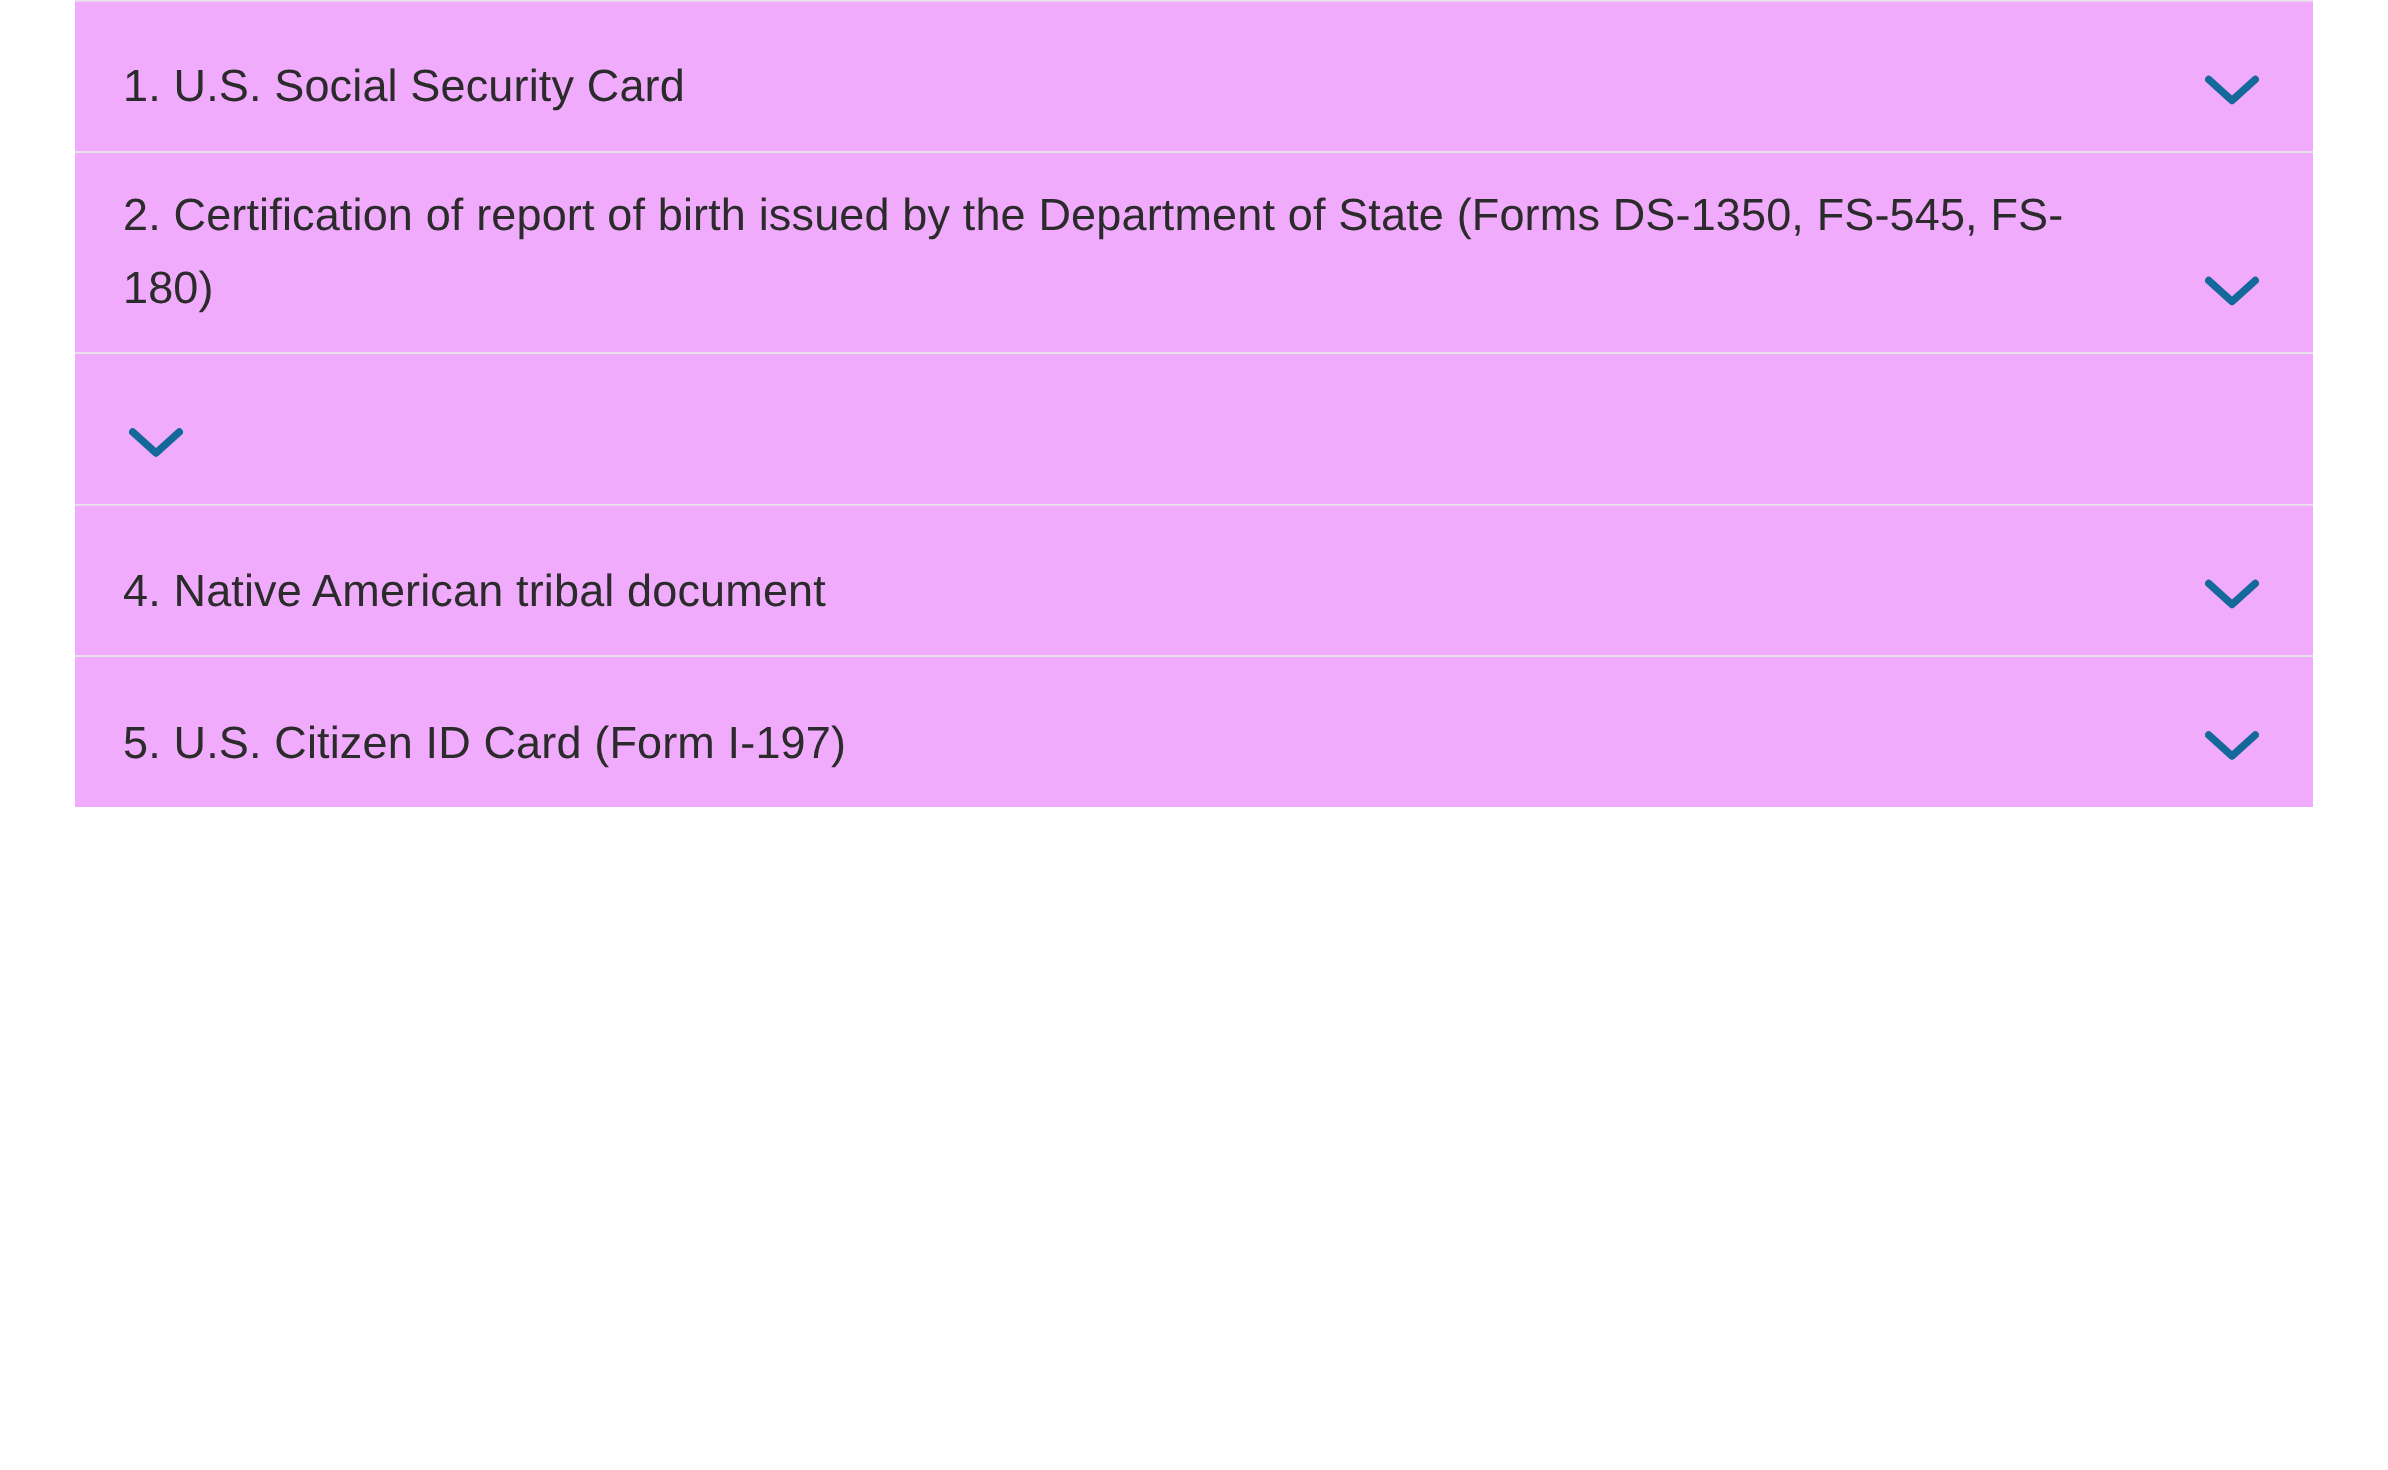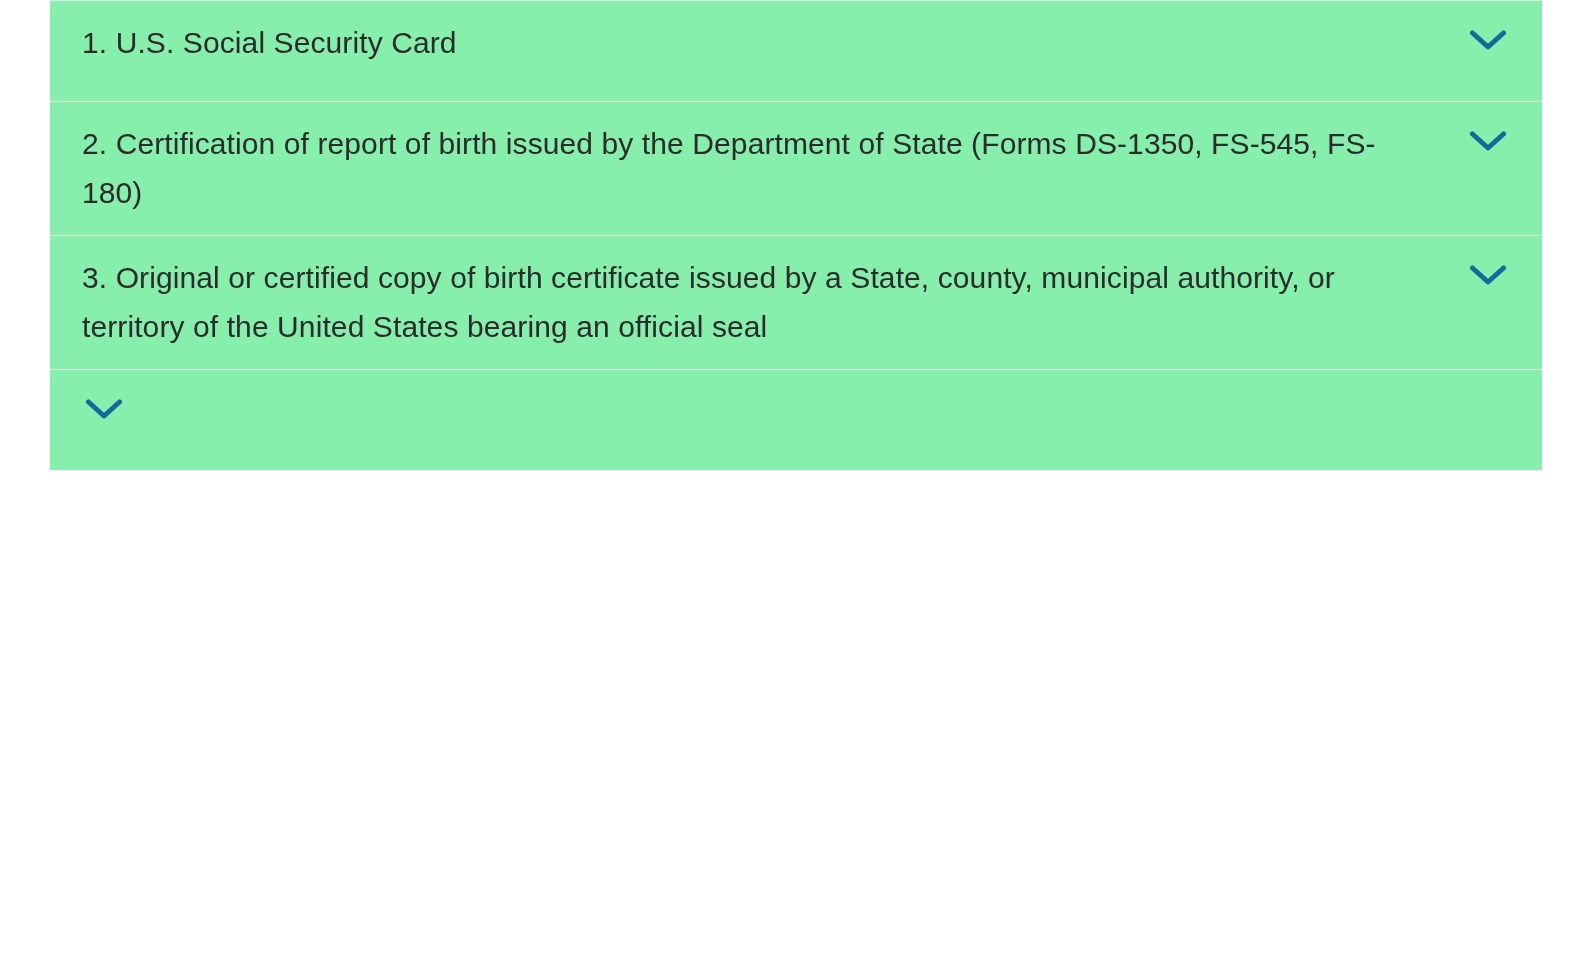--- a/index.html
+++ b/index.html
@@ -23,27 +23,27 @@
 
   .accordion-item {
     border-top: 1px solid #e4e4e4;
   }
   .accordion-item:first-child {
     border-top: 1px solid #e4e4e4;
   }
 
   .accordion-row {
     display: flex;
-    align-items: flex-start;
+    align-items: flex-end;
     justify-content: space-between;
     min-height: 100px;
     padding: 18px 8px 18px 32px;
     box-sizing: border-box;
     cursor: pointer;
-    background: #86efac;
+    background: #f0abfc;
   }
 
   .accordion-title {
     font-size: 30px;
     line-height: 1.62;
     font-weight: 400;
     color: #2b2b2b;
     letter-spacing: 0.1px;
     max-width: 1340px;
     padding-right: 20px;
@@ -84,32 +84,42 @@
       <span class="chevron">
         <svg width="36" height="22" viewBox="0 0 36 22" aria-hidden="true">
           <path d="M2.5 3 L18 17 L33.5 3" fill="none" stroke="#14689a" stroke-width="5" stroke-linecap="round" stroke-linejoin="round"></path>
         </svg>
       </span>
     </div>
   </div>
 
   <div class="accordion-item">
     <div class="accordion-row">
-      <div class="accordion-title">3. Original or certified copy of birth certificate issued by a State, county, municipal authority, or territory of the United States bearing an official seal</div>
       <span class="chevron">
         <svg width="36" height="22" viewBox="0 0 36 22" aria-hidden="true">
           <path d="M2.5 3 L18 17 L33.5 3" fill="none" stroke="#14689a" stroke-width="5" stroke-linecap="round" stroke-linejoin="round"></path>
         </svg>
       </span>
     </div>
   </div>
 
+  <div class="accordion-item">
+    <div class="accordion-row">
+      <div class="accordion-title">4. Native American tribal document</div>
+      <span class="chevron">
+        <svg width="36" height="22" viewBox="0 0 36 22" aria-hidden="true">
+          <path d="M2.5 3 L18 17 L33.5 3" fill="none" stroke="#14689a" stroke-width="5" stroke-linecap="round" stroke-linejoin="round"></path>
+        </svg>
+      </span>
+    </div>
+  </div>
 
   <div class="accordion-item">
     <div class="accordion-row">
+      <div class="accordion-title">5. U.S. Citizen ID Card (Form I-197)</div>
       <span class="chevron">
         <svg width="36" height="22" viewBox="0 0 36 22" aria-hidden="true">
           <path d="M2.5 3 L18 17 L33.5 3" fill="none" stroke="#14689a" stroke-width="5" stroke-linecap="round" stroke-linejoin="round"></path>
         </svg>
       </span>
     </div>
   </div>
 
 
 

